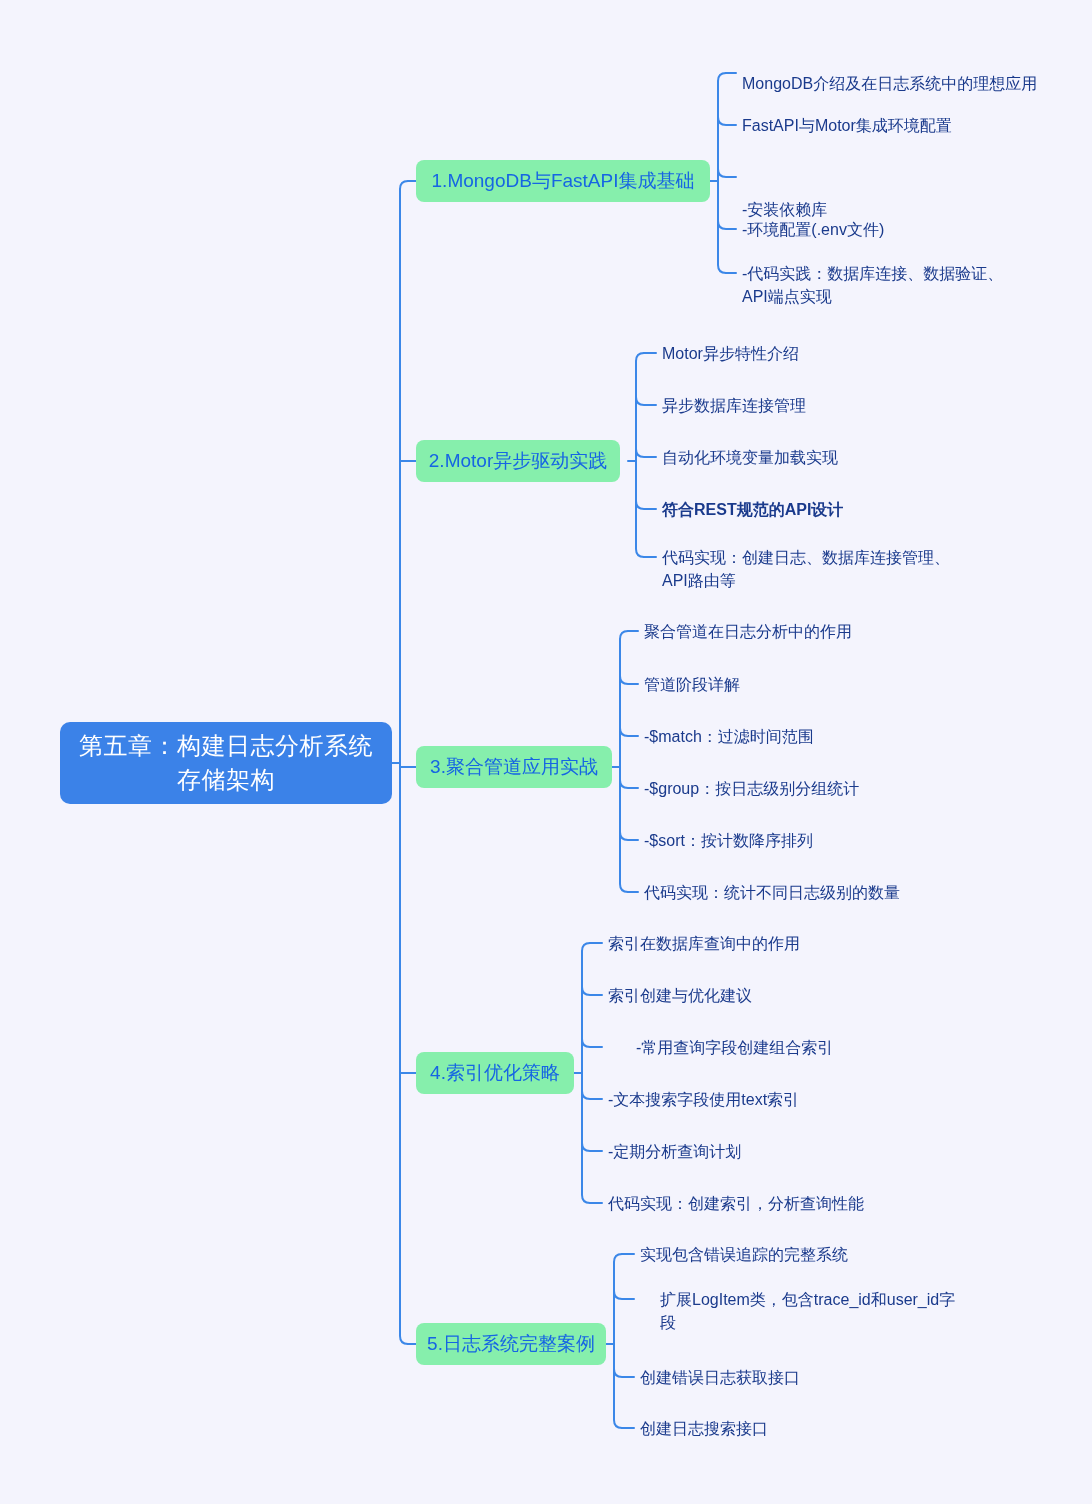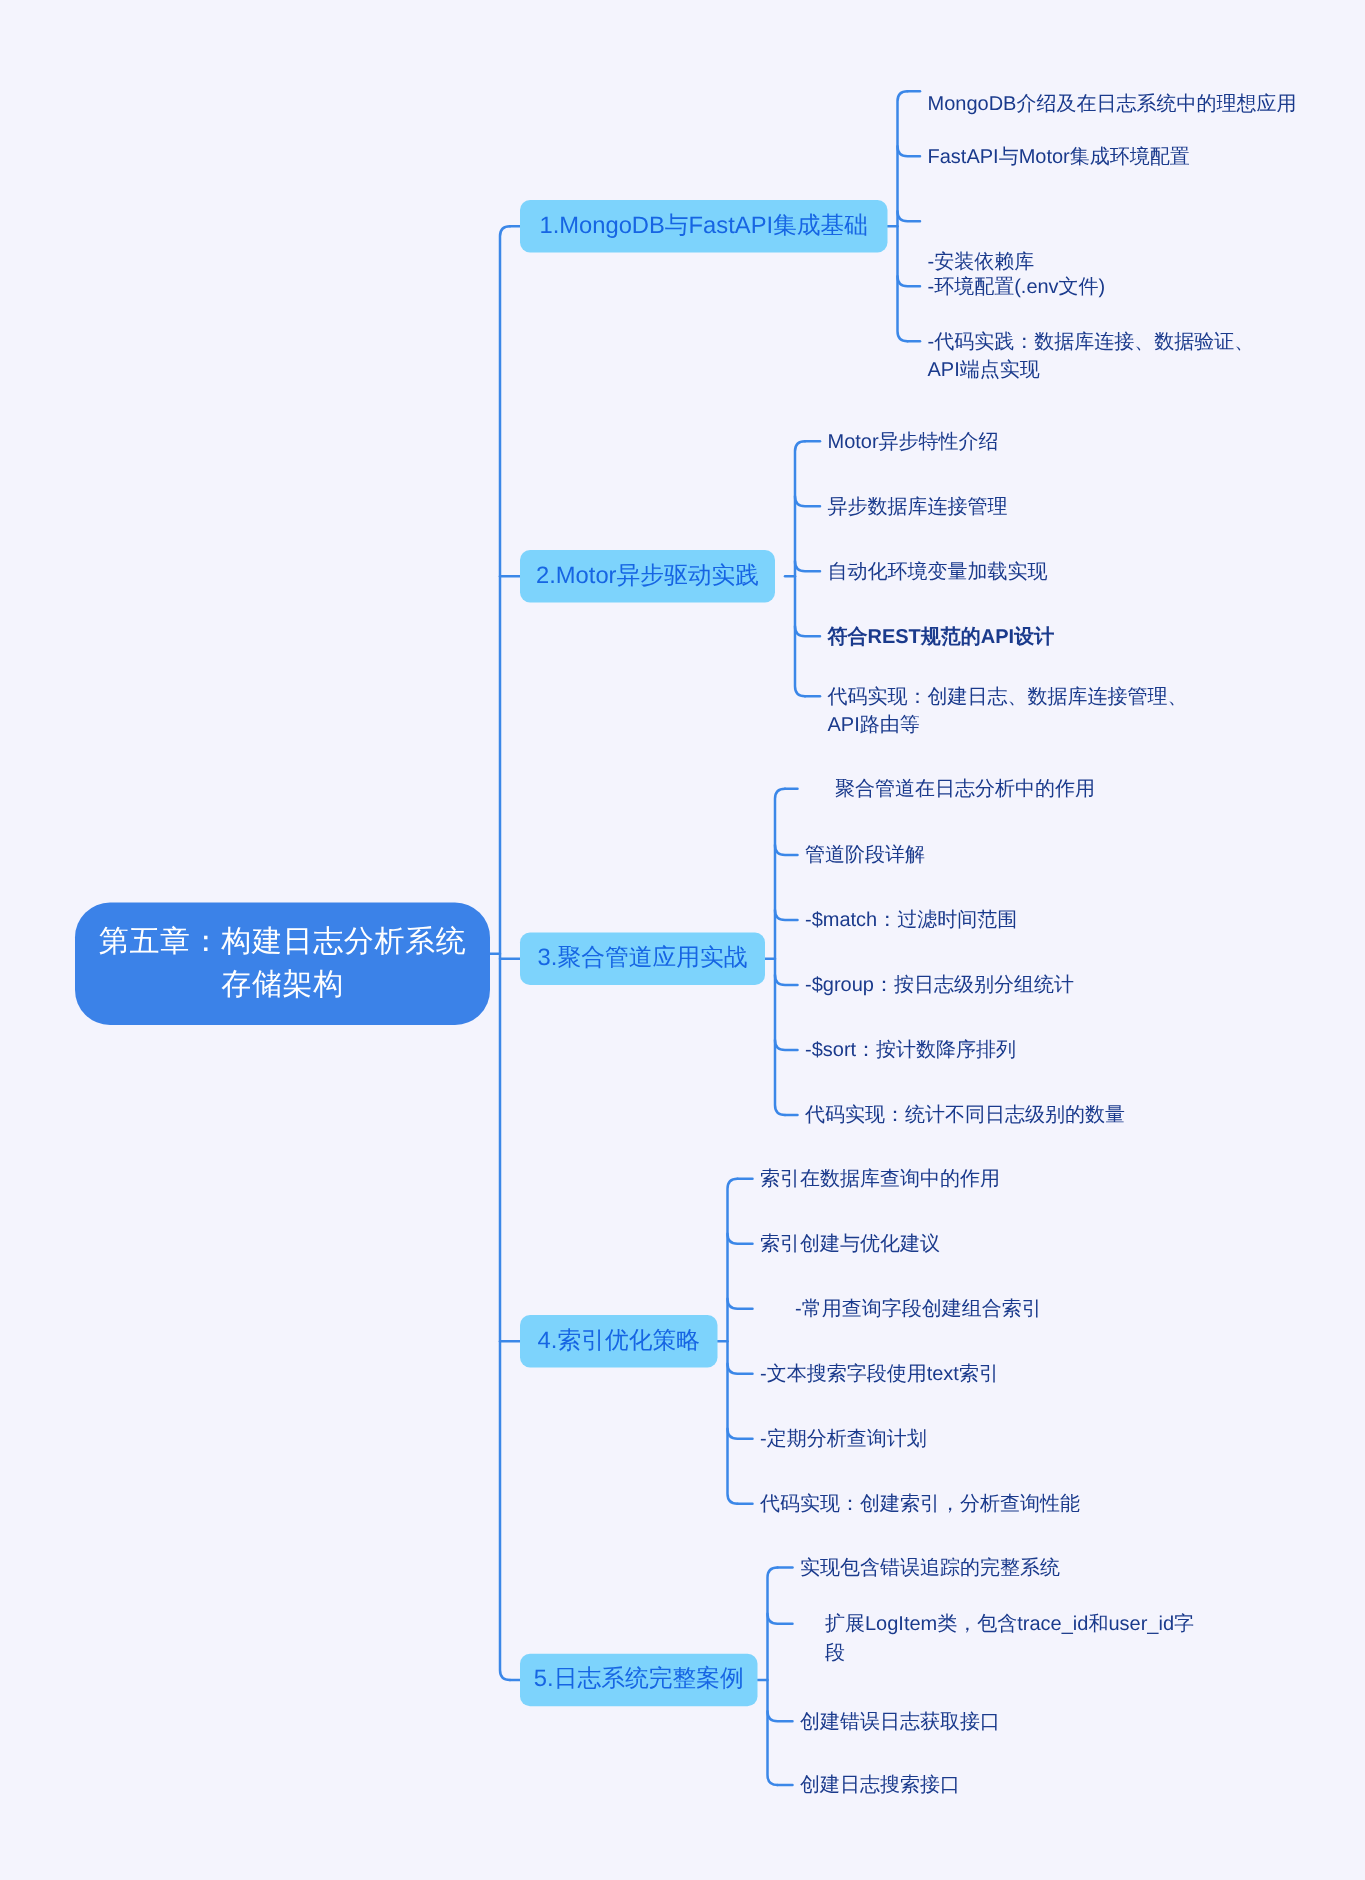--- a/index.html
+++ b/index.html
@@ -52,21 +52,21 @@
     align-items: center;
     justify-content: center;
     padding: 10px 14px;
     letter-spacing: 0.5px;
   }
 
   
   .branch-node {
     position: absolute;
     box-sizing: border-box;
-    background: #7dd3fc;
+    background: #86efac;
     color: #1665e3;
     border-radius: 8px;
     font-size: 19px;
     line-height: 1.3;
     white-space: nowrap;
     display: flex;
     align-items: center;
     justify-content: center;
     padding: 9px 16px;
   }
@@ -131,35 +131,35 @@
       <path d="M 590 1203 L 602 1203" fill="none" stroke="#3b87e8" stroke-width="2" stroke-linecap="round"></path>
       <path d="M 408 1344 L 416 1344" fill="none" stroke="#3b87e8" stroke-width="2" stroke-linecap="round"></path>
       <path d="M 606 1344 L 614 1344" fill="none" stroke="#3b87e8" stroke-width="2" stroke-linecap="round"></path>
       <path d="M 622 1254 Q 614 1254 614 1262 L 614 1420 Q 614 1428 622 1428" fill="none" stroke="#3b87e8" stroke-width="2" stroke-linecap="round"></path>
       <path d="M 622 1254 L 634 1254" fill="none" stroke="#3b87e8" stroke-width="2" stroke-linecap="round"></path>
       <path d="M 614 1291 Q 614 1299 622 1299 L 634 1299" fill="none" stroke="#3b87e8" stroke-width="2" stroke-linecap="round"></path>
       <path d="M 614 1369 Q 614 1377 622 1377 L 634 1377" fill="none" stroke="#3b87e8" stroke-width="2" stroke-linecap="round"></path>
       <path d="M 622 1428 L 634 1428" fill="none" stroke="#3b87e8" stroke-width="2" stroke-linecap="round"></path>
     </svg>
   <div id="node-layer">
-      <div class="root-node" style="left: 60px; top: 722px; width: 332px; height: 98px; border-radius: 28px;">第五章：构建日志分析系统存储架构</div>
+      <div class="root-node" style="left: 60px; top: 722px; width: 332px; height: 82px;">第五章：构建日志分析系统存储架构</div>
       <div class="branch-node" style="left: 416px; top: 160px; width: 294px; height: 42px;">1.MongoDB与FastAPI集成基础</div>
       <div class="leaf-node nowrap" style="left: 742px; top: 72px; width: 290px;">MongoDB介绍及在日志系统中的理想应用</div>
       <div class="leaf-node nowrap" style="left: 742px; top: 114px; width: 290px;">FastAPI与Motor集成环境配置</div>
       <div class="leaf-node nowrap" style="left: 742px; top: 166px; width: 290px; margin-top: 32px;">-安装依赖库</div>
       <div class="leaf-node nowrap" style="left: 742px; top: 218px; width: 290px;">-环境配置(.env文件)</div>
       <div class="leaf-node wrap" style="left: 742px; top: 262px; width: 282px;">-代码实践：数据库连接、数据验证、API端点实现</div>
       <div class="branch-node" style="left: 416px; top: 440px; width: 204px; height: 42px;">2.Motor异步驱动实践</div>
       <div class="leaf-node nowrap" style="left: 662px; top: 394px; width: 290px;">异步数据库连接管理</div>
       <div class="leaf-node nowrap" style="left: 662px; top: 342px; width: 290px;">Motor异步特性介绍</div>
       <div class="leaf-node nowrap" style="left: 662px; top: 446px; width: 290px;">自动化环境变量加载实现</div>
       <div class="leaf-node nowrap" style="left: 662px; top: 498px; width: 290px; font-weight: bold;">符合REST规范的API设计</div>
       <div class="leaf-node wrap" style="left: 662px; top: 546px; width: 296px;">代码实现：创建日志、数据库连接管理、API路由等</div>
       <div class="branch-node" style="left: 416px; top: 746px; width: 196px; height: 42px;">3.聚合管道应用实战</div>
-      <div class="leaf-node nowrap" style="left: 644px; top: 620px; width: 290px; margin-left: 24px;">聚合管道在日志分析中的作用</div>
+      <div class="leaf-node nowrap" style="left: 644px; top: 620px; width: 290px;">聚合管道在日志分析中的作用</div>
       <div class="leaf-node nowrap" style="left: 644px; top: 673px; width: 290px;">管道阶段详解</div>
       <div class="leaf-node nowrap" style="left: 644px; top: 725px; width: 290px;">-$match：过滤时间范围</div>
       <div class="leaf-node nowrap" style="left: 644px; top: 777px; width: 290px;">-$group：按日志级别分组统计</div>
       <div class="leaf-node nowrap" style="left: 644px; top: 829px; width: 290px;">-$sort：按计数降序排列</div>
       <div class="leaf-node nowrap" style="left: 644px; top: 881px; width: 290px;">代码实现：统计不同日志级别的数量</div>
       <div class="branch-node" style="left: 416px; top: 1052px; width: 158px; height: 42px;">4.索引优化策略</div>
       <div class="leaf-node nowrap" style="left: 608px; top: 932px; width: 290px; font-family: Liberation Serif, serif;">索引在数据库查询中的作用</div>
       <div class="leaf-node nowrap" style="left: 608px; top: 984px; width: 290px;">索引创建与优化建议</div>
       <div class="leaf-node nowrap" style="left: 636px; top: 1036px; width: 290px;">-常用查询字段创建组合索引</div>
       <div class="leaf-node nowrap" style="left: 608px; top: 1088px; width: 290px;">-文本搜索字段使用text索引</div>

